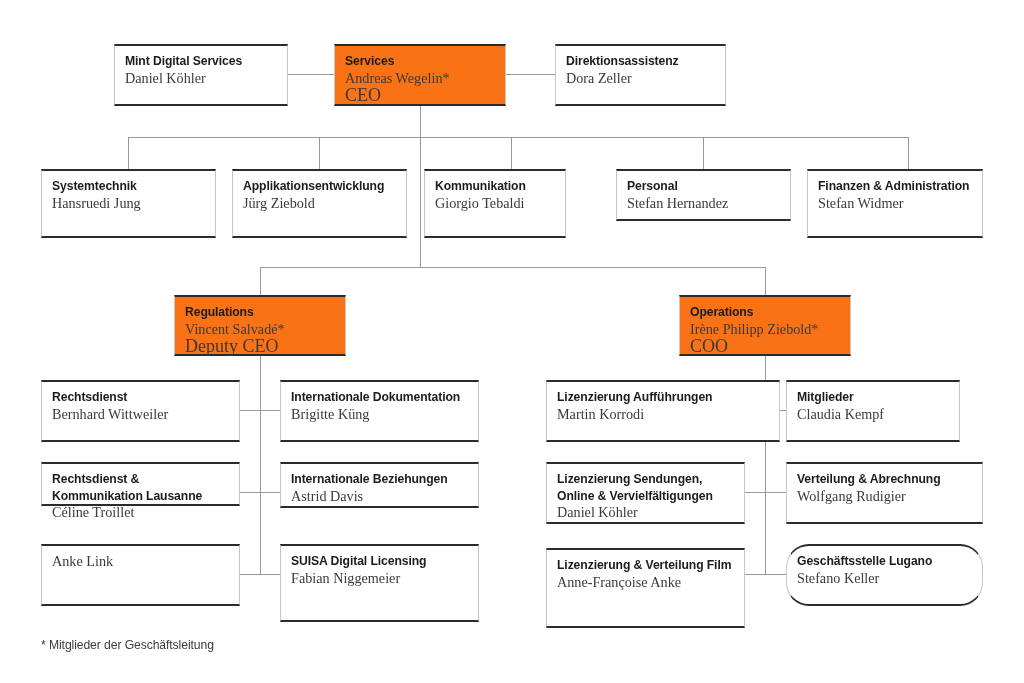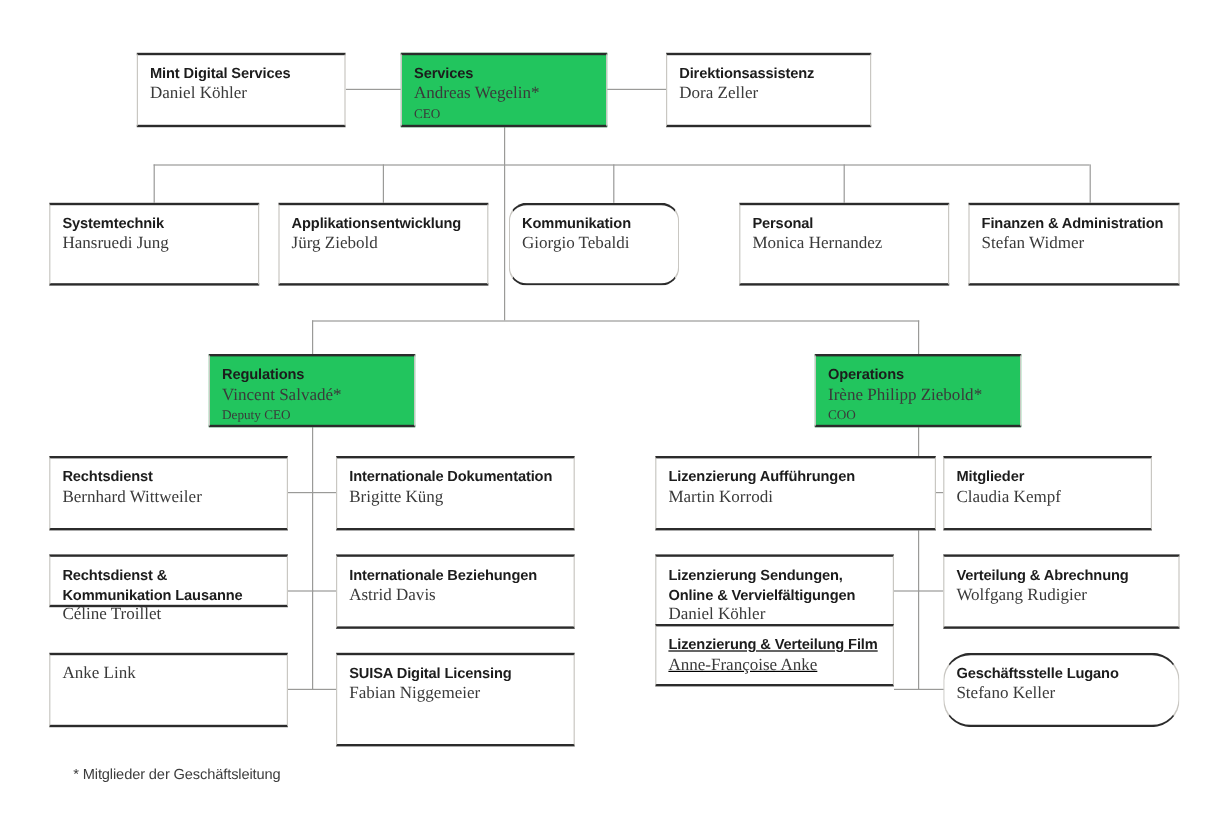--- a/index.html
+++ b/index.html
@@ -21,41 +21,41 @@
     position: absolute;
     box-sizing: border-box;
     background: #ffffff;
     border-top: 2.5px solid #2b2b2b;
     border-bottom: 2.5px solid #2b2b2b;
     border-left: 1px solid #c9c7c2;
     border-right: 1px solid #c9c7c2;
     padding: 7px 10px 6px 10px;
   }
   .node.shaded {
-    background: #22c55e;
+    background: #f97316;
   }
   .node .title {
     font-family: "Liberation Sans", sans-serif;
     font-weight: bold;
     font-size: 12.2px;
     line-height: 16.5px;
     color: #1c1c1c;
     letter-spacing: -0.1px;
     white-space: pre-line;
   }
   .node .person {
     font-family: "Liberation Serif", serif;
     font-size: 14.2px;
     line-height: 17.5px;
     color: #3a3a3a;
     white-space: pre-line;
   }
   .node .role {
     font-family: "Liberation Serif", serif;
-    font-size: 11px;
+    font-size: 18px;
     line-height: 17.5px;
     color: #3a3a3a;
   }
 
   
   .vline {
     position: absolute;
     width: 1px;
     background: #9a9a98;
   }
@@ -65,21 +65,20 @@
     background: #9a9a98;
   }
 
   
   .footnote {
     position: absolute;
     font-family: "Liberation Sans", sans-serif;
     font-size: 12.2px;
     color: #3c3c3c;
     letter-spacing: -0.1px;
-    margin-left: 20px;
   }
 </style>
 </head>
 <body>
 
 <div id="chart-root">
 
   <div class="hline" style="left:288px; top:74px; width:46px;"></div>
   <div class="hline" style="left:506px; top:74px; width:49px;"></div>
 
@@ -134,28 +133,28 @@
   <div class="node" style="left:41px; top:169px; width:175px; height:69px;">
     <div class="title">Systemtechnik</div>
     <div class="person">Hansruedi Jung</div>
   </div>
 
   <div class="node" style="left:232px; top:169px; width:175px; height:69px;">
     <div class="title">Applikationsentwicklung</div>
     <div class="person">Jürg Ziebold</div>
   </div>
 
-  <div class="node" style="left:424px; top:169px; width:142px; height:69px;border-radius:15px;">
+  <div class="node" style="left:424px; top:169px; width:142px; height:69px;">
     <div class="title">Kommunikation</div>
     <div class="person">Giorgio Tebaldi</div>
   </div>
 
-  <div class="node" style="left:616px; top:169px; width:175px; height:69px;">
+  <div class="node" style="left:616px; top:169px; width:175px; height:52px;">
     <div class="title">Personal</div>
-    <div class="person">Monica Hernandez</div>
+    <div class="person">Stefan Hernandez</div>
   </div>
 
   <div class="node" style="left:807px; top:169px; width:176px; height:69px;">
     <div class="title">Finanzen &amp; Administration</div>
     <div class="person">Stefan Widmer</div>
   </div>
 
   <div class="node shaded" style="left:174px; top:295px; width:172px; height:61px;">
     <div class="title">Regulations</div>
     <div class="person">Vincent Salvadé*</div>
@@ -181,42 +180,42 @@
 
   <div class="node" style="left:41px; top:544px; width:199px; height:62px;">
     <div class="person">Anke Link</div>
   </div>
 
   <div class="node" style="left:280px; top:380px; width:199px; height:62px;">
     <div class="title">Internationale Dokumentation</div>
     <div class="person">Brigitte Küng</div>
   </div>
 
-  <div class="node" style="left:280px; top:462px; width:199px; height:62px;">
+  <div class="node" style="left:280px; top:462px; width:199px; height:46px;">
     <div class="title">Internationale Beziehungen</div>
     <div class="person">Astrid Davis</div>
   </div>
 
   <div class="node" style="left:280px; top:544px; width:199px; height:78px;">
     <div class="title">SUISA Digital Licensing</div>
     <div class="person">Fabian Niggemeier</div>
   </div>
 
   <div class="node" style="left:546px; top:380px; width:234px; height:62px;">
     <div class="title">Lizenzierung Aufführungen</div>
     <div class="person">Martin Korrodi</div>
   </div>
 
   <div class="node" style="left:546px; top:462px; width:199px; height:62px;">
     <div class="title">Lizenzierung Sendungen,
 Online &amp; Vervielfältigungen</div>
     <div class="person">Daniel Köhler</div>
   </div>
 
-  <div class="node" style="left:546px; top:520px; width:199px; height:52px;text-decoration:underline;">
+  <div class="node" style="left:546px; top:548px; width:199px; height:80px;">
     <div class="title">Lizenzierung &amp; Verteilung Film</div>
     <div class="person">Anne-Françoise Anke</div>
   </div>
 
   <div class="node" style="left:786px; top:380px; width:174px; height:62px;">
     <div class="title">Mitglieder</div>
     <div class="person">Claudia Kempf</div>
   </div>
 
   <div class="node" style="left:786px; top:462px; width:197px; height:62px;">

